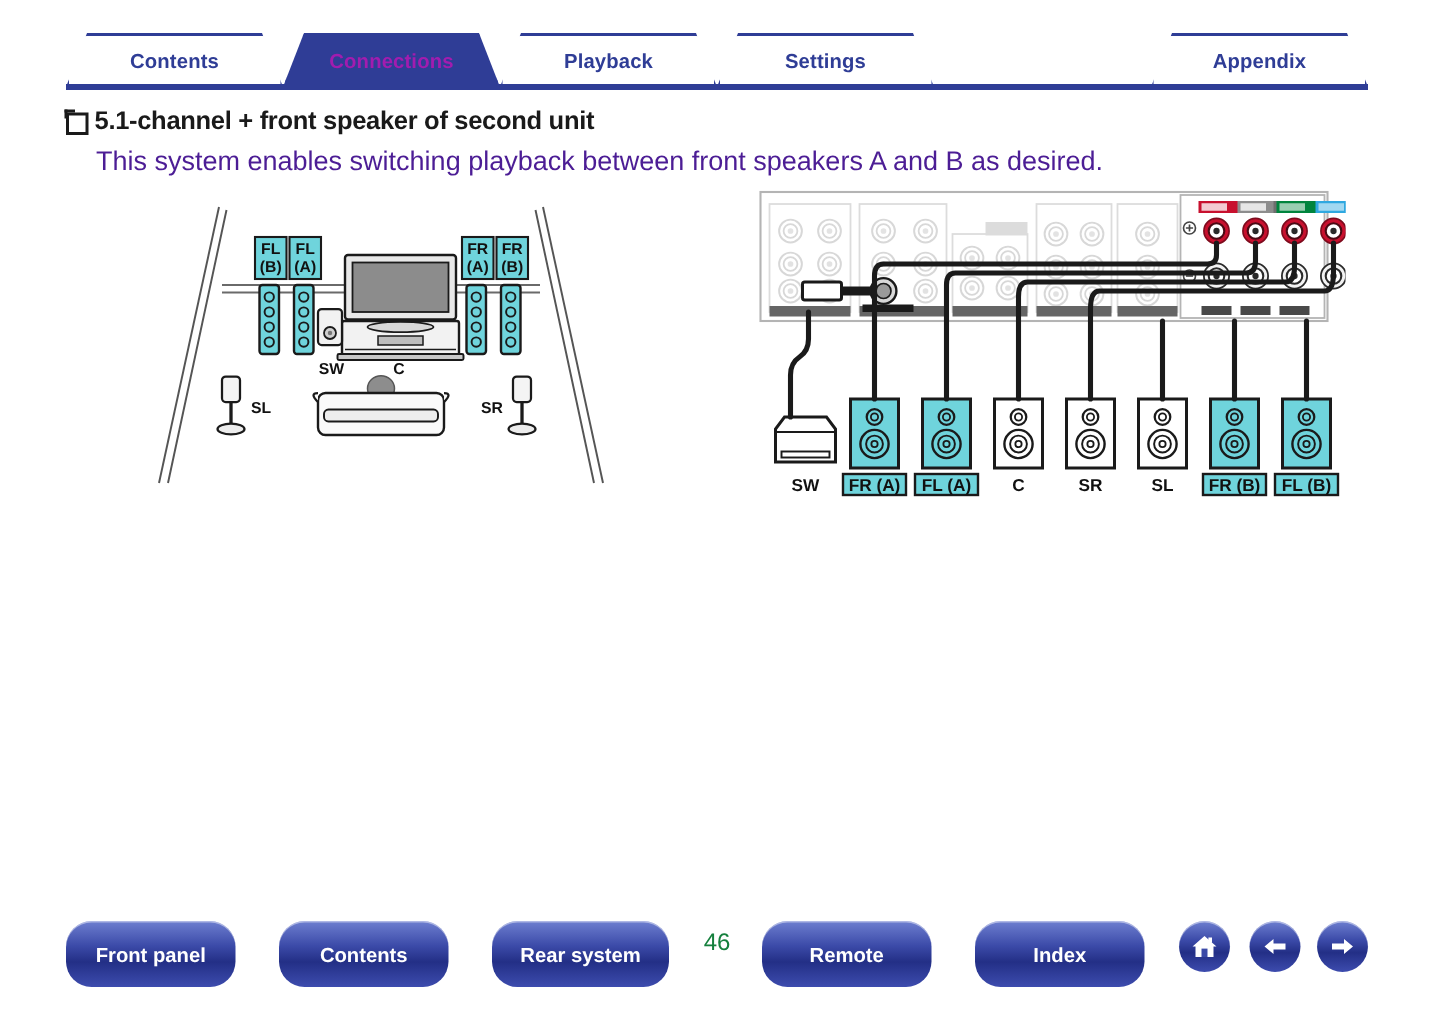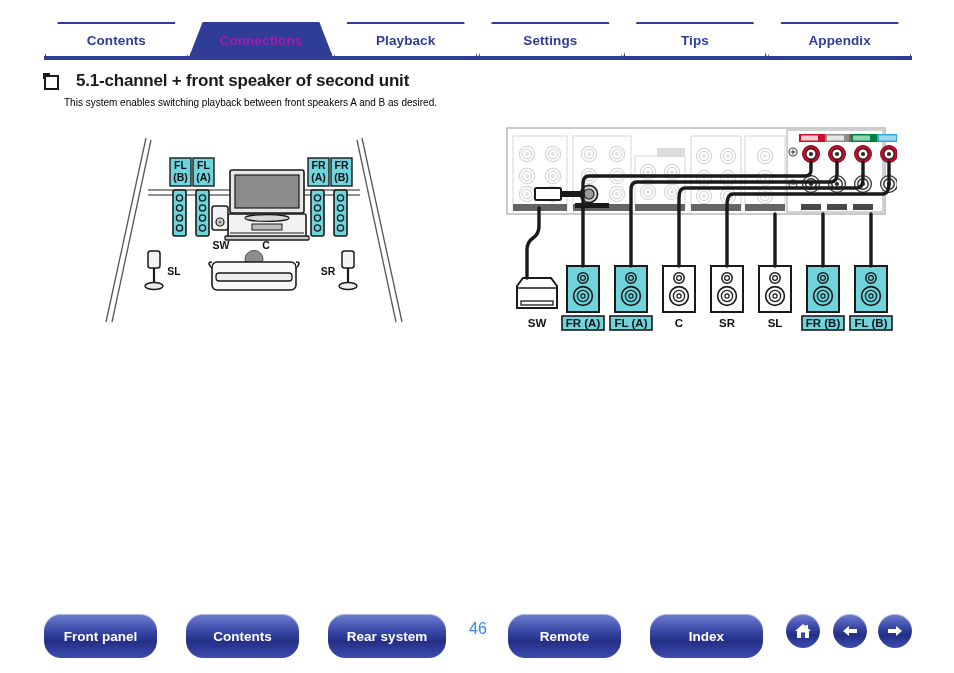--- a/index.html
+++ b/index.html
@@ -29,31 +29,31 @@
     -webkit-clip-path:polygon(0% 100%, 14px 0%, calc(100% - 14px) 0%, 100% 100%);
   }
   .tab .tlabel{position:relative;z-index:3;}
   .tab.active{color:#a21caf;z-index:5;}
   .tab.active .tshape{background:#2f3d96;border-color:#2f3d96;}
   #tabbar .baseline{
     position:absolute;left:0;top:34px;width:868px;height:4px;background:#2f3d96;
   }
 
   
-  #heading{position:absolute;left:44px;top:71px;display:flex;align-items:center;gap:17px;}
+  #heading{position:absolute;left:44px;top:71px;display:flex;align-items:center;gap:4px;}
   #heading .bullet{
     width:11px;height:11px;border:2px solid #1a1a1a;background:#fff;
     position:relative;top:1px;
   }
   #heading .bullet:after{
     content:"";position:absolute;left:-3px;top:-4px;width:5px;height:4px;
     border-left:2px solid #1a1a1a;border-top:2px solid #1a1a1a;
   }
   #heading .htext{font-size:17px;font-weight:bold;letter-spacing:-.2px;}
-  #subtext{position:absolute;left:64px;top:97px;font-size:10px;color:#000000;}
+  #subtext{position:absolute;left:64px;top:97px;font-size:18px;color:#4c1d95;}
 
   
   #room{position:absolute;left:104px;top:132px;width:300px;height:192px;text-align:center;}
   #room svg{display:block;}
 
   
   #conn{position:absolute;left:505px;top:126px;width:392px;height:212px;}
   #conn svg{display:block;}
 
   
@@ -67,21 +67,21 @@
   }
   .navcircle{
     position:absolute;top:0;width:34px;height:34px;border-radius:50%;
     display:flex;align-items:center;justify-content:center;
     background:linear-gradient(to bottom,#6e7fd0 0%,#3b4aa8 38%,#232f86 62%,#3d4cae 100%);
     box-shadow:inset 0 1px 0 rgba(255,255,255,.45);
   }
   .navcircle svg{display:block;}
   #pagenum{
     position:absolute;left:460px;top:6px;width:36px;text-align:center;
-    font-size:16px;color:#3b82f6;
+    font-size:16px;color:#15803d;
   }
 </style>
 </head>
 <body>
 
 <div id="tabbar">
   <div class="tabs" id="tabs-container">
       <div class="tab" style="left: 0px; width: 144.667px; align-items: center;">
         <div class="tshape"></div>
         <span class="tlabel">Contents</span>
@@ -90,24 +90,20 @@
         <div class="tshape"></div>
         <span class="tlabel">Connections</span>
       </div>
       <div class="tab" style="left: 289.333px; width: 144.667px; justify-content: center;">
         <div class="tshape"></div>
         <span class="tlabel">Playback</span>
       </div>
       <div class="tab" style="left: 434px; width: 144.667px;">
         <div class="tshape"></div>
         <span class="tlabel">Settings</span>
-      </div>
-      <div class="tab" style="left: 578.667px; width: 144.667px;">
-        <div class="tshape"></div>
-        <span class="tlabel">Tips</span>
       </div>
       <div class="tab" style="left: 723.333px; width: 144.667px;">
         <div class="tshape"></div>
         <span class="tlabel">Appendix</span>
       </div>
     </div>
   <div class="baseline"></div>
 </div>
 
 <div id="heading">

